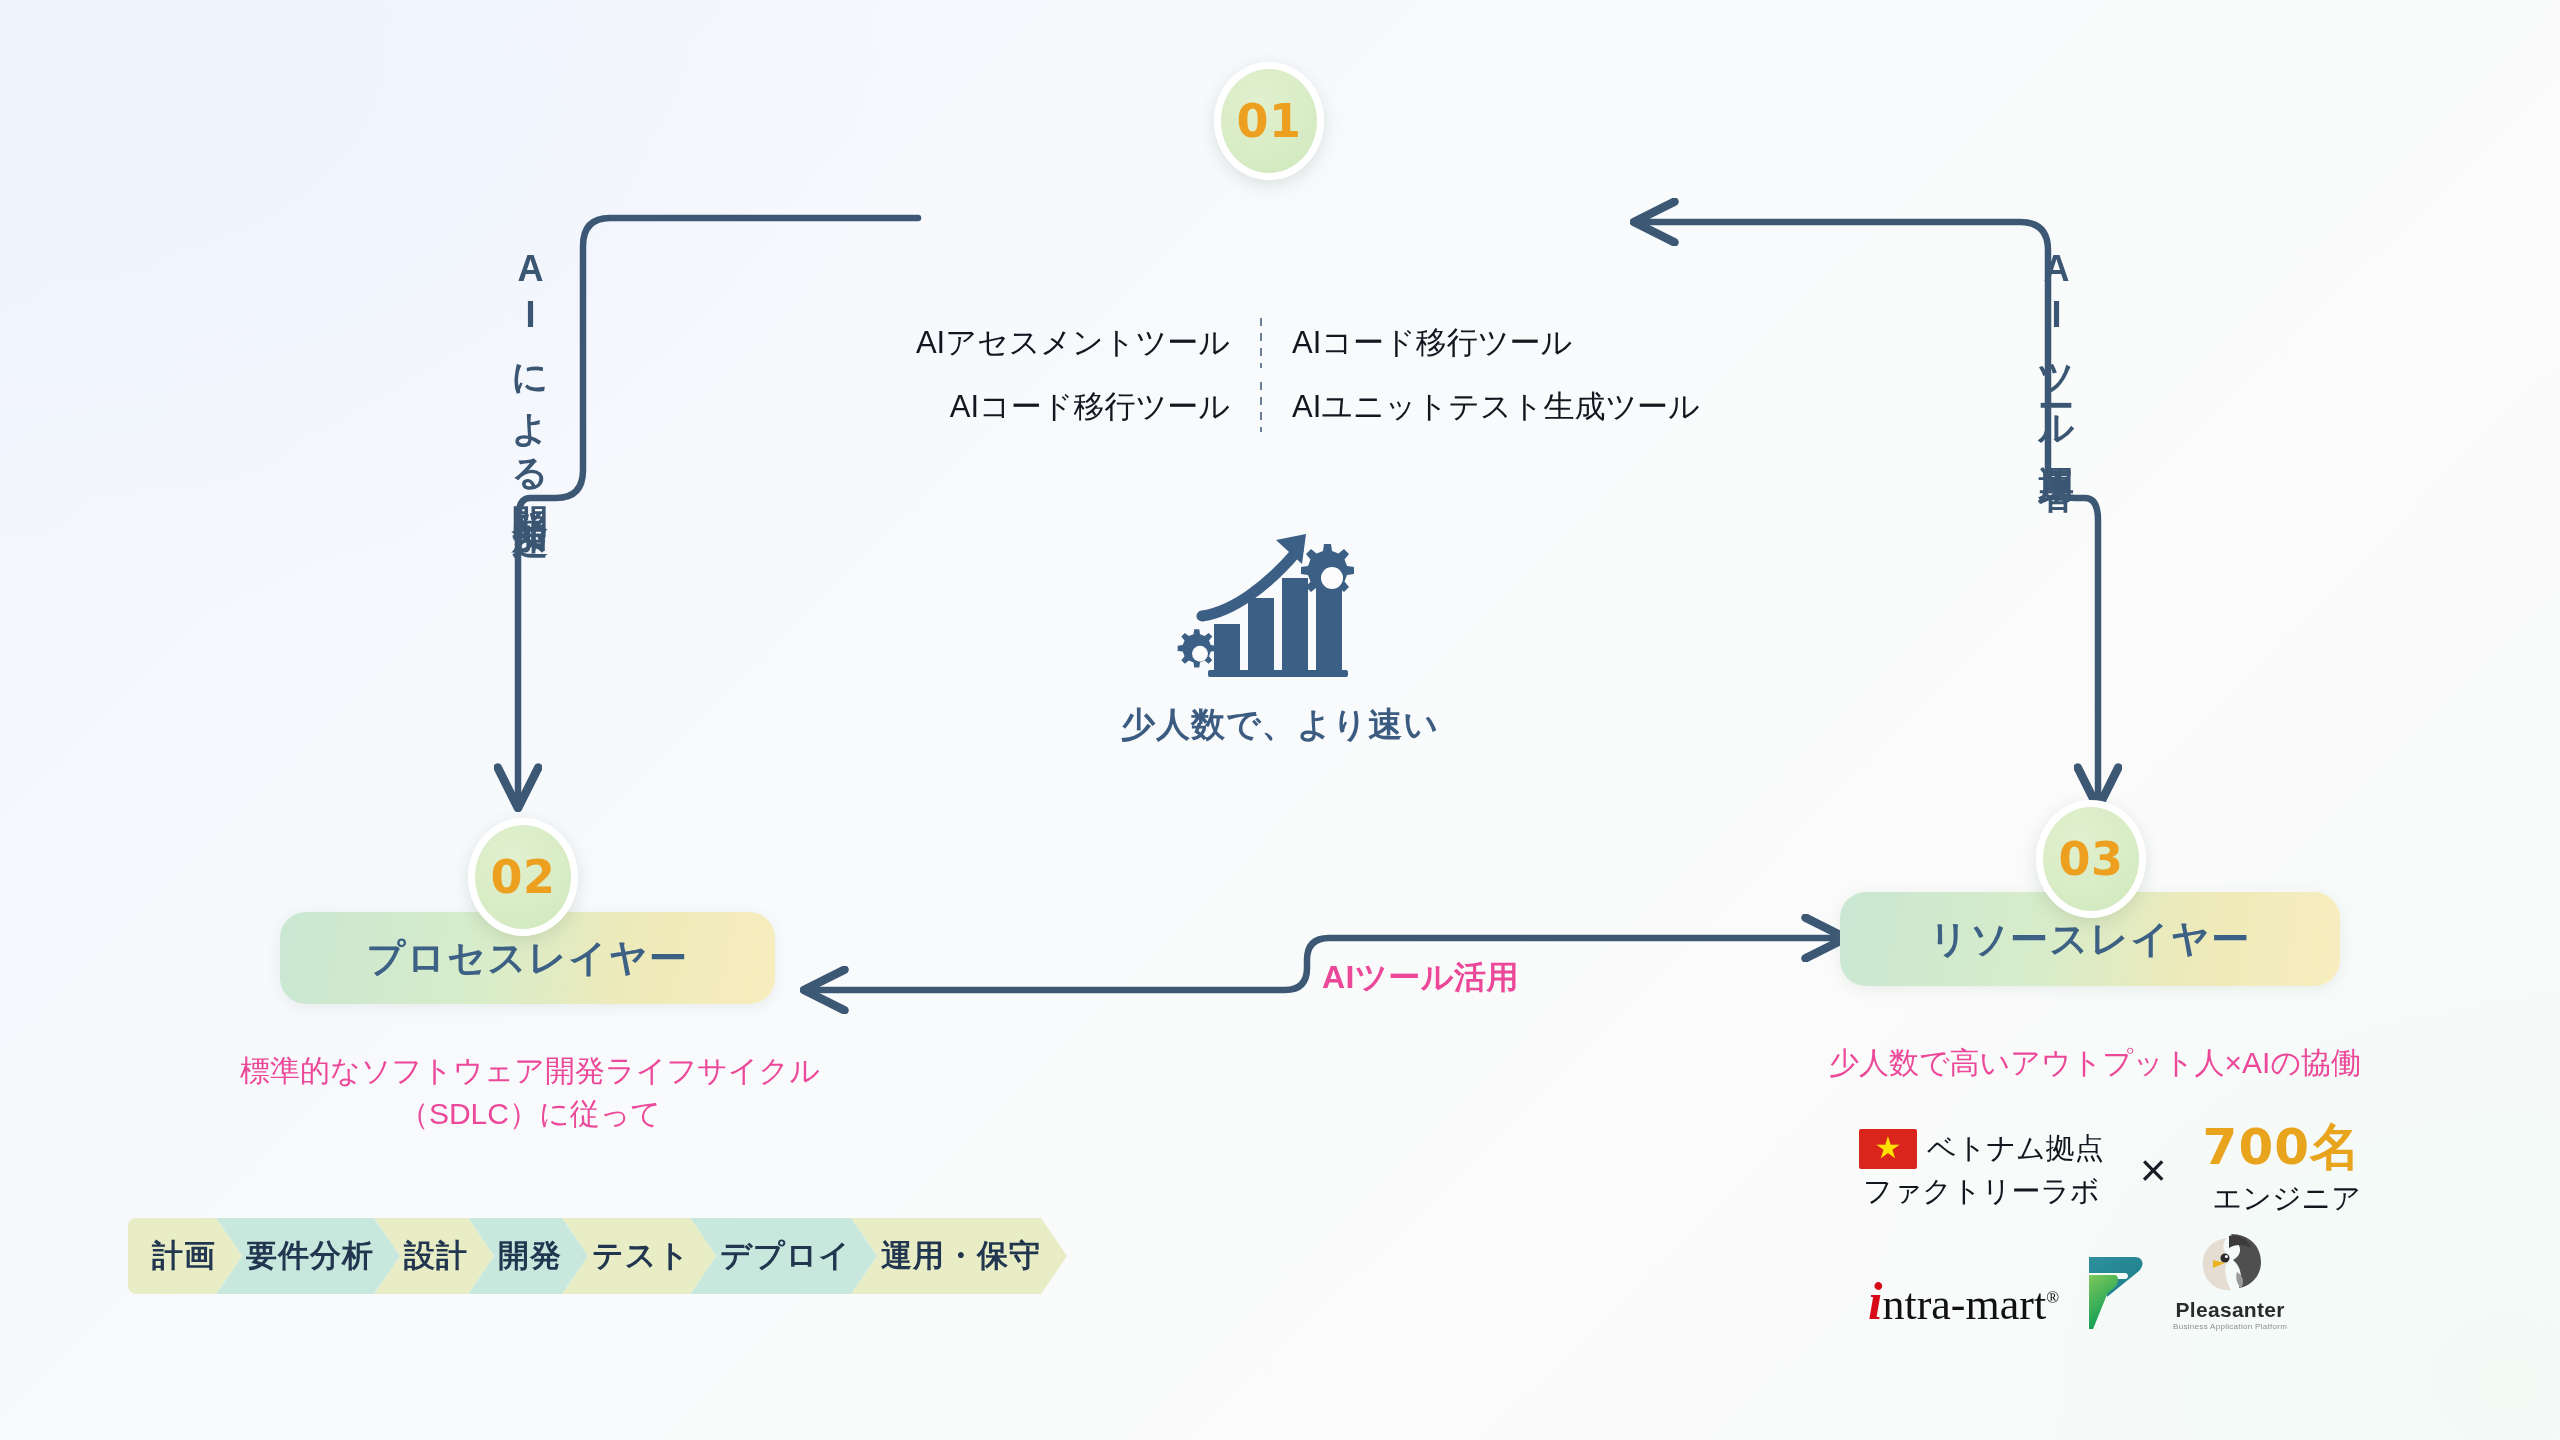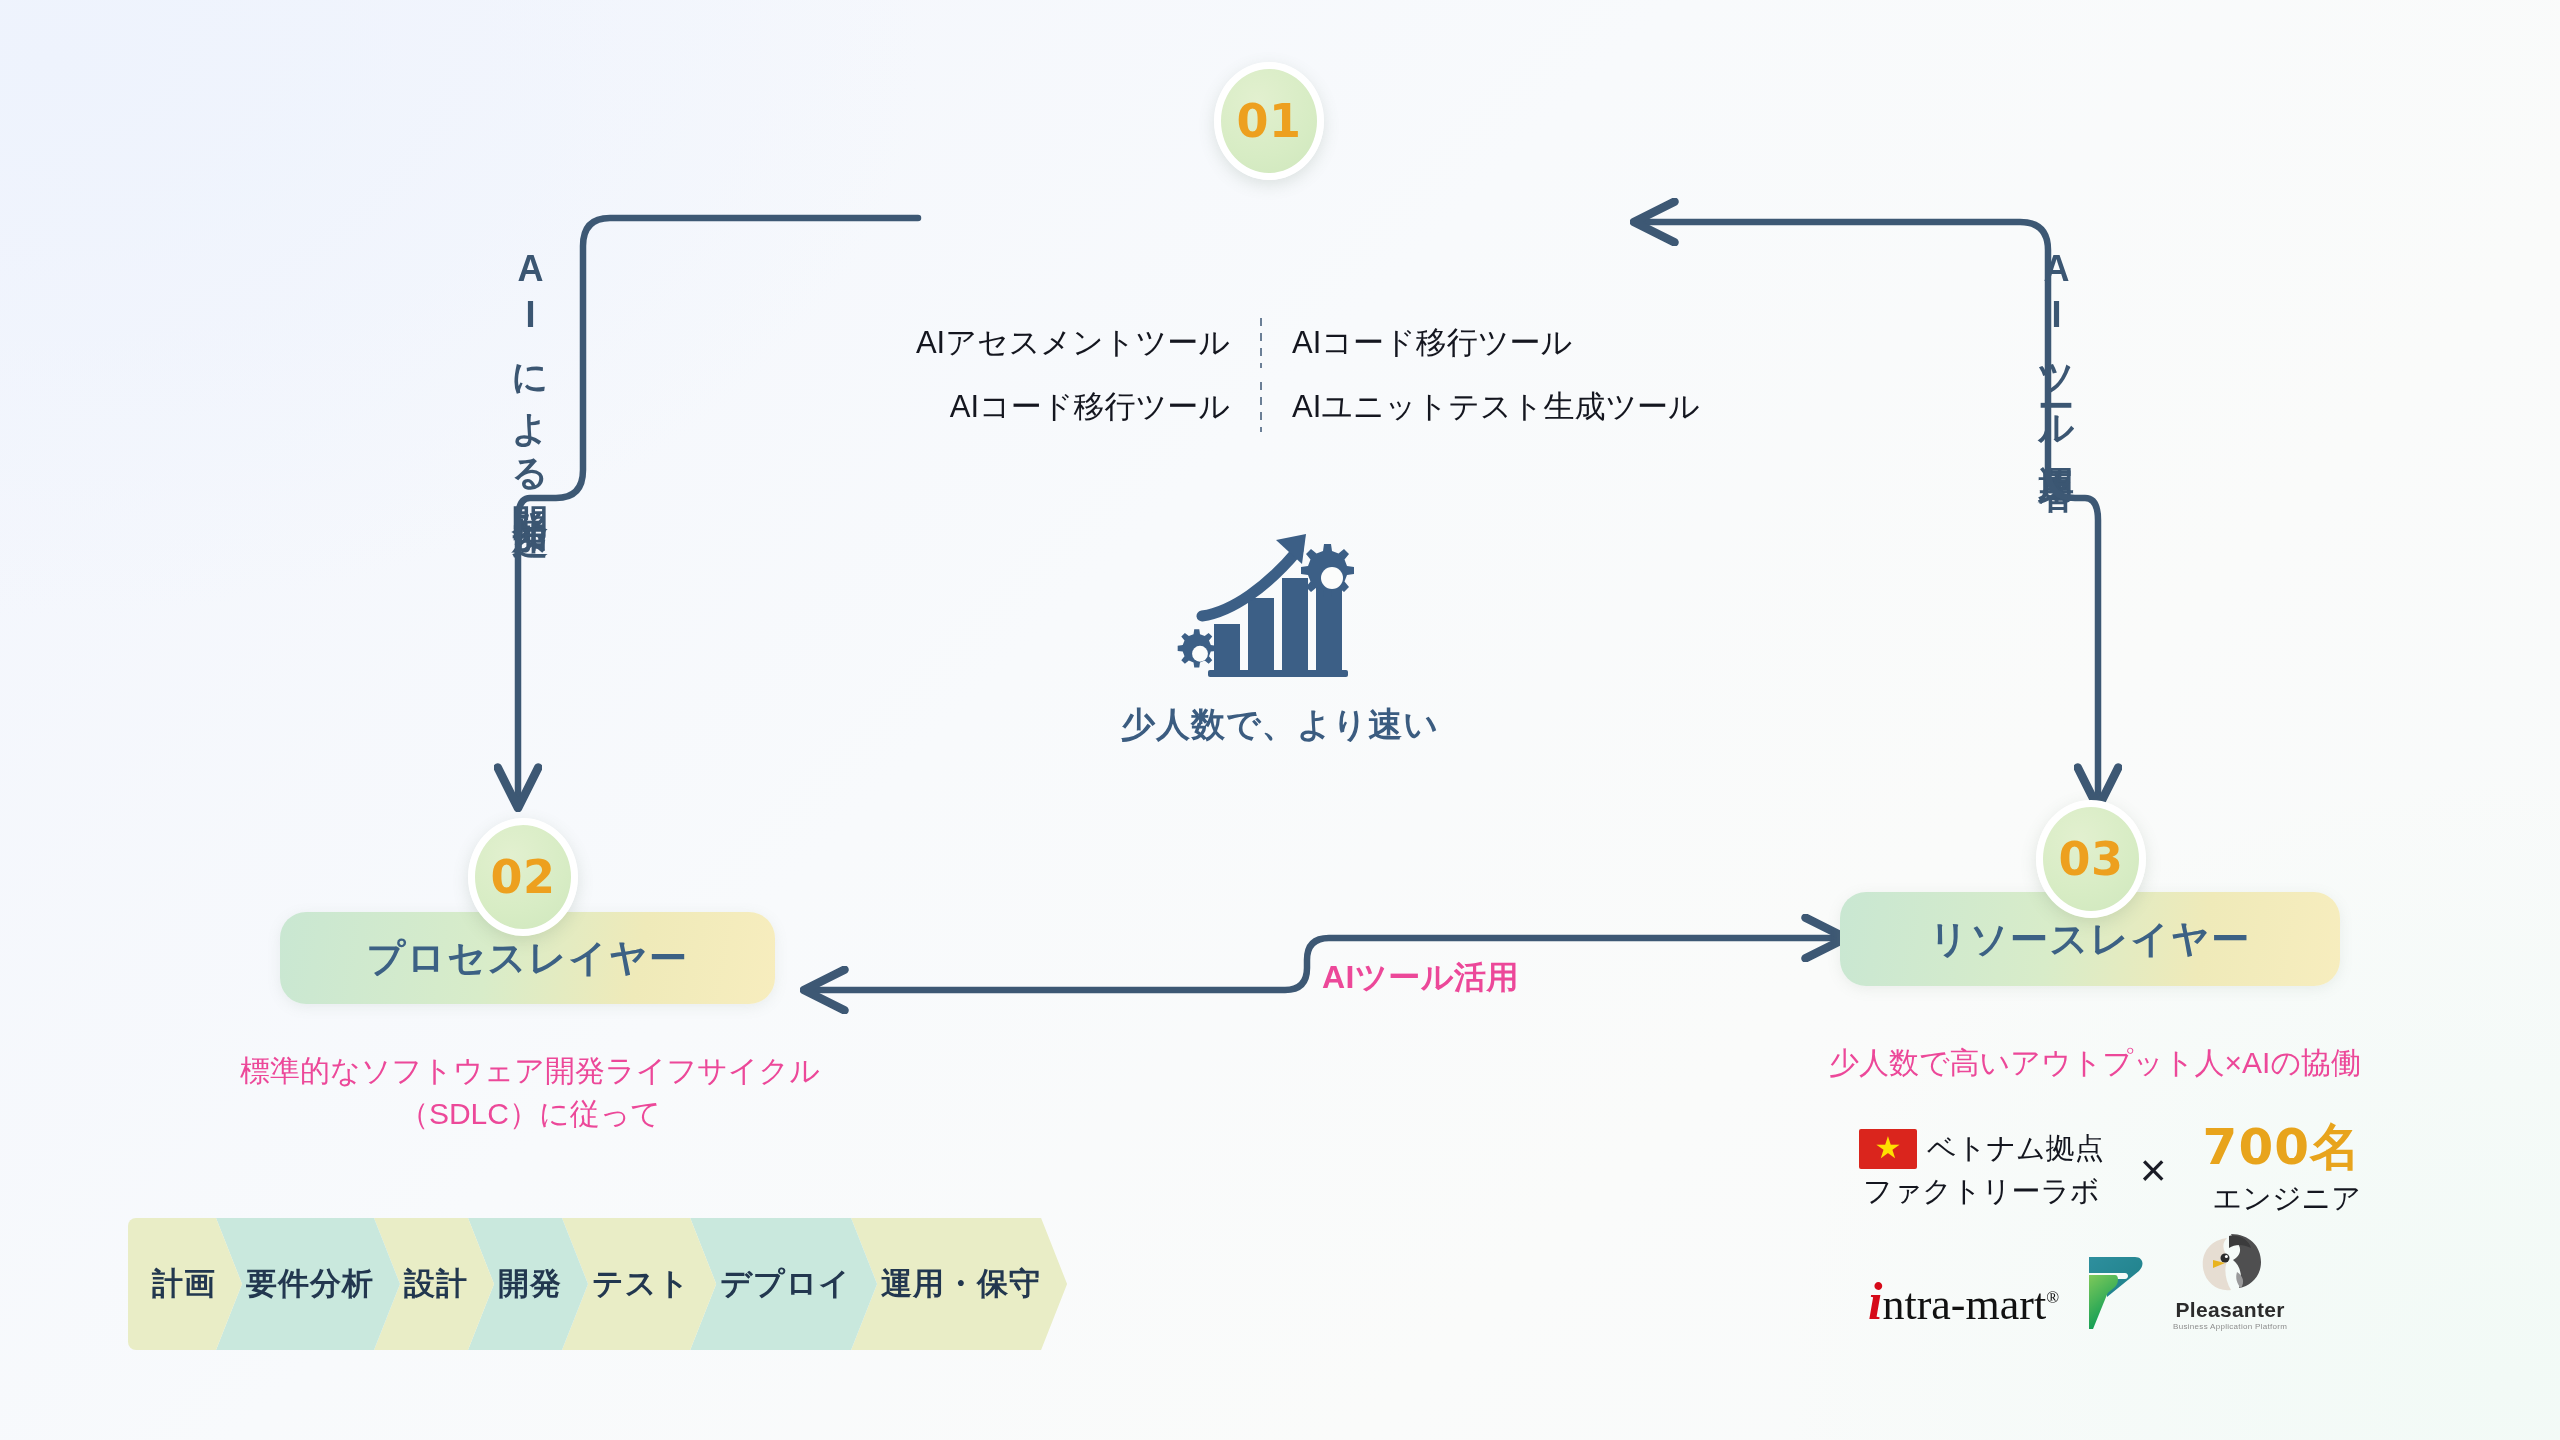--- a/index.html
+++ b/index.html
@@ -50,21 +50,21 @@
   .arrow-label{
     color:#ec4899;font-weight:700;font-size:32px;letter-spacing:.5px;white-space:nowrap;
   }
   .sub-desc{
     color:#ec4899;font-size:30px;text-align:center;line-height:1.42;white-space:nowrap;
   }
 
   
   #sdlc{display:flex;align-items:center;}
   .chev{
-    height:132px;display:flex;align-items:center;
+    height:76px;display:flex;align-items:center;
     color:#22374f;font-weight:700;font-size:31px;letter-spacing:1px;
     white-space:nowrap;
     padding:0 26px 0 30px;
     margin-right:-26px;
     clip-path:polygon(0 0, calc(100% - 26px) 0, 100% 50%, calc(100% - 26px) 100%, 0 100%, 26px 50%);
   }
   .chev:first-child{
     clip-path:polygon(0 0, calc(100% - 26px) 0, 100% 50%, calc(100% - 26px) 100%, 0 100%);
     padding-left:24px;border-radius:8px 0 0 8px;
   }

